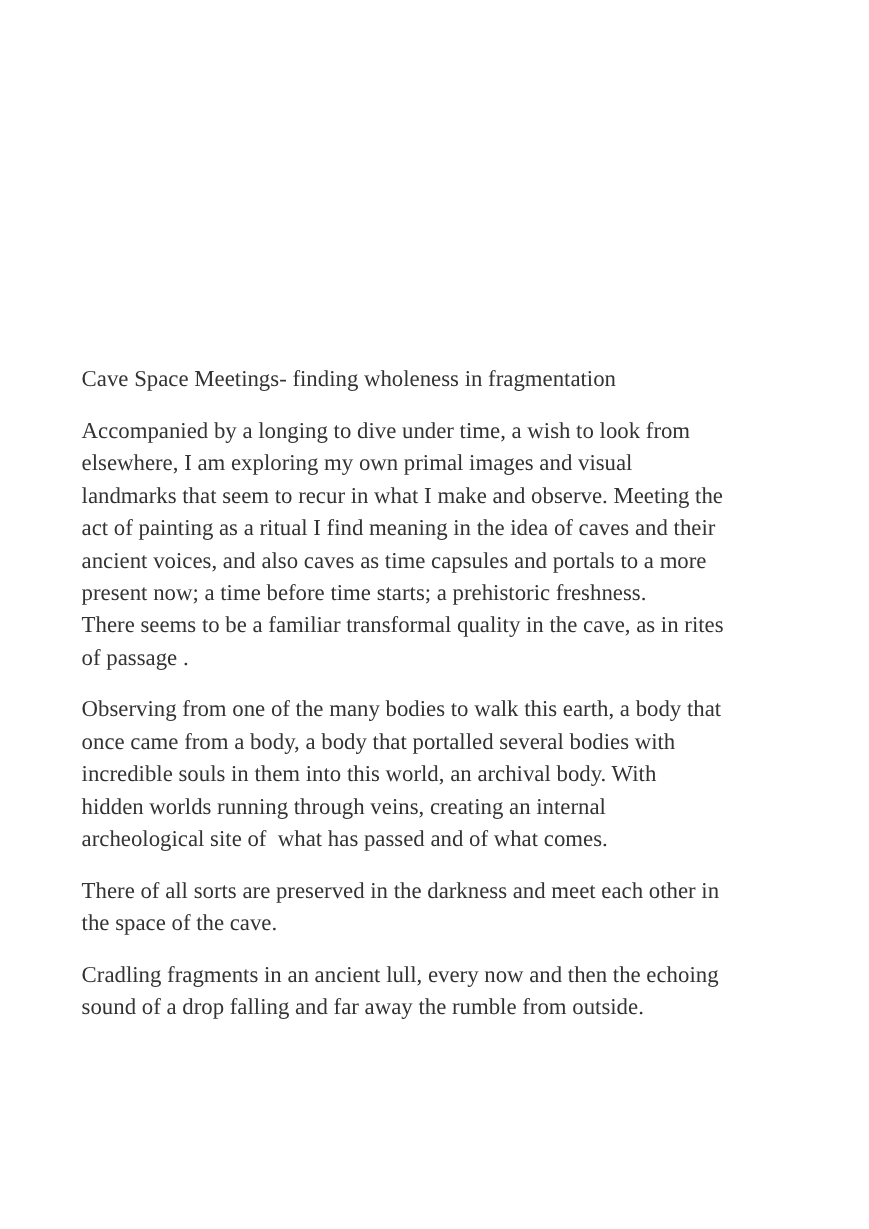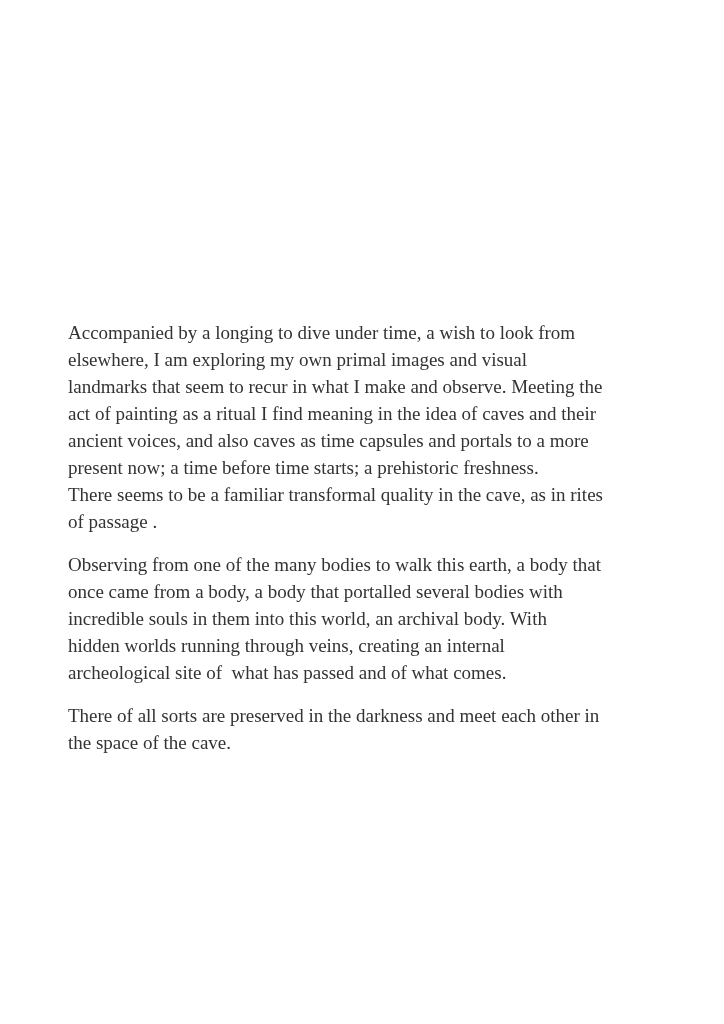--- a/index.html
+++ b/index.html
@@ -34,32 +34,35 @@
     white-space: pre-wrap;
   }
   .doc-paragraph:last-child {
     margin-bottom: 0;
   }
 </style>
 </head>
 <body>
 
 <main class="page">
+  <h1 class="doc-title">Cave Space Meetings- finding wholeness in fragmentation</h1>
 
   <p class="doc-paragraph">Accompanied by a longing to dive under time, a wish to look from
 elsewhere, I am exploring my own primal images and visual
 landmarks that seem to recur in what I make and observe. Meeting the
 act of painting as a ritual I find meaning in the idea of caves and their
 ancient voices, and also caves as time capsules and portals to a more
 present now; a time before time starts; a prehistoric freshness.
 There seems to be a familiar transformal quality in the cave, as in rites
 of passage .</p>
 
   <p class="doc-paragraph">Observing from one of the many bodies to walk this earth, a body that
 once came from a body, a body that portalled several bodies with
 incredible souls in them into this world, an archival body. With
 hidden worlds running through veins, creating an internal
 archeological site of  what has passed and of what comes.</p>
 
   <p class="doc-paragraph">There of all sorts are preserved in the darkness and meet each other in
 the space of the cave.</p>
 
+  <p class="doc-paragraph">Cradling fragments in an ancient lull, every now and then the echoing
+sound of a drop falling and far away the rumble from outside.</p>
 </main>
 
 </body></html>

